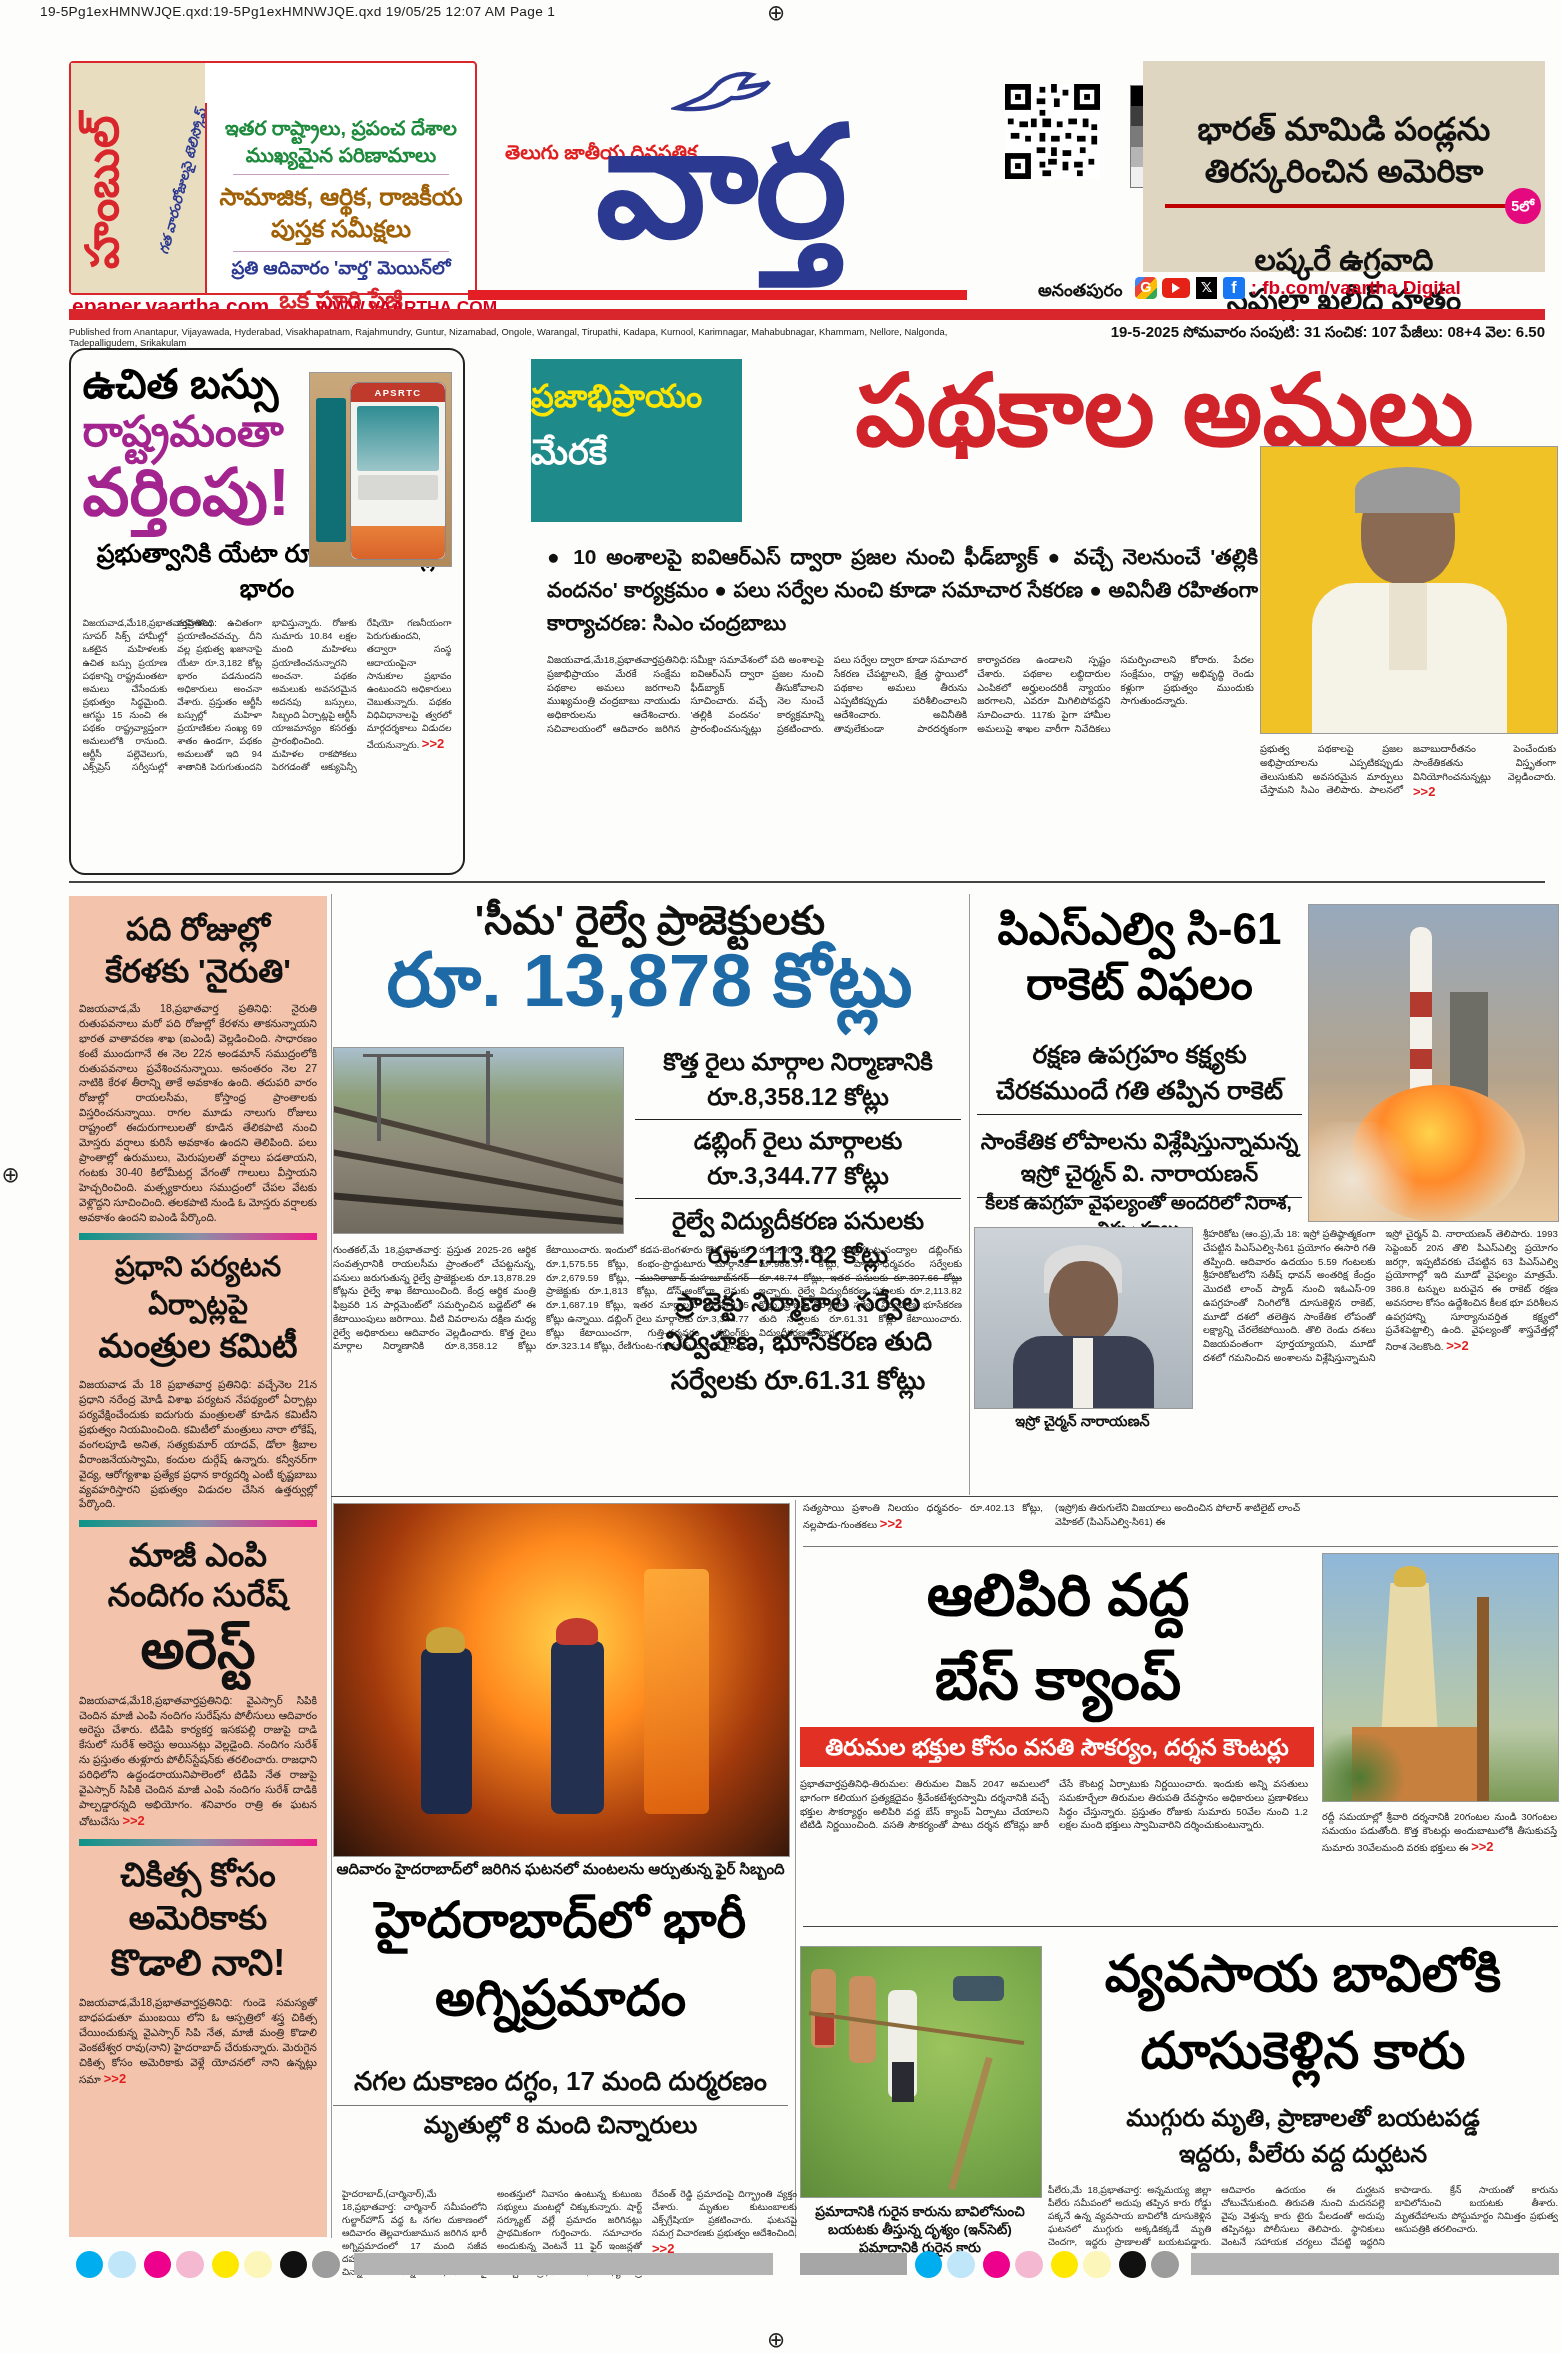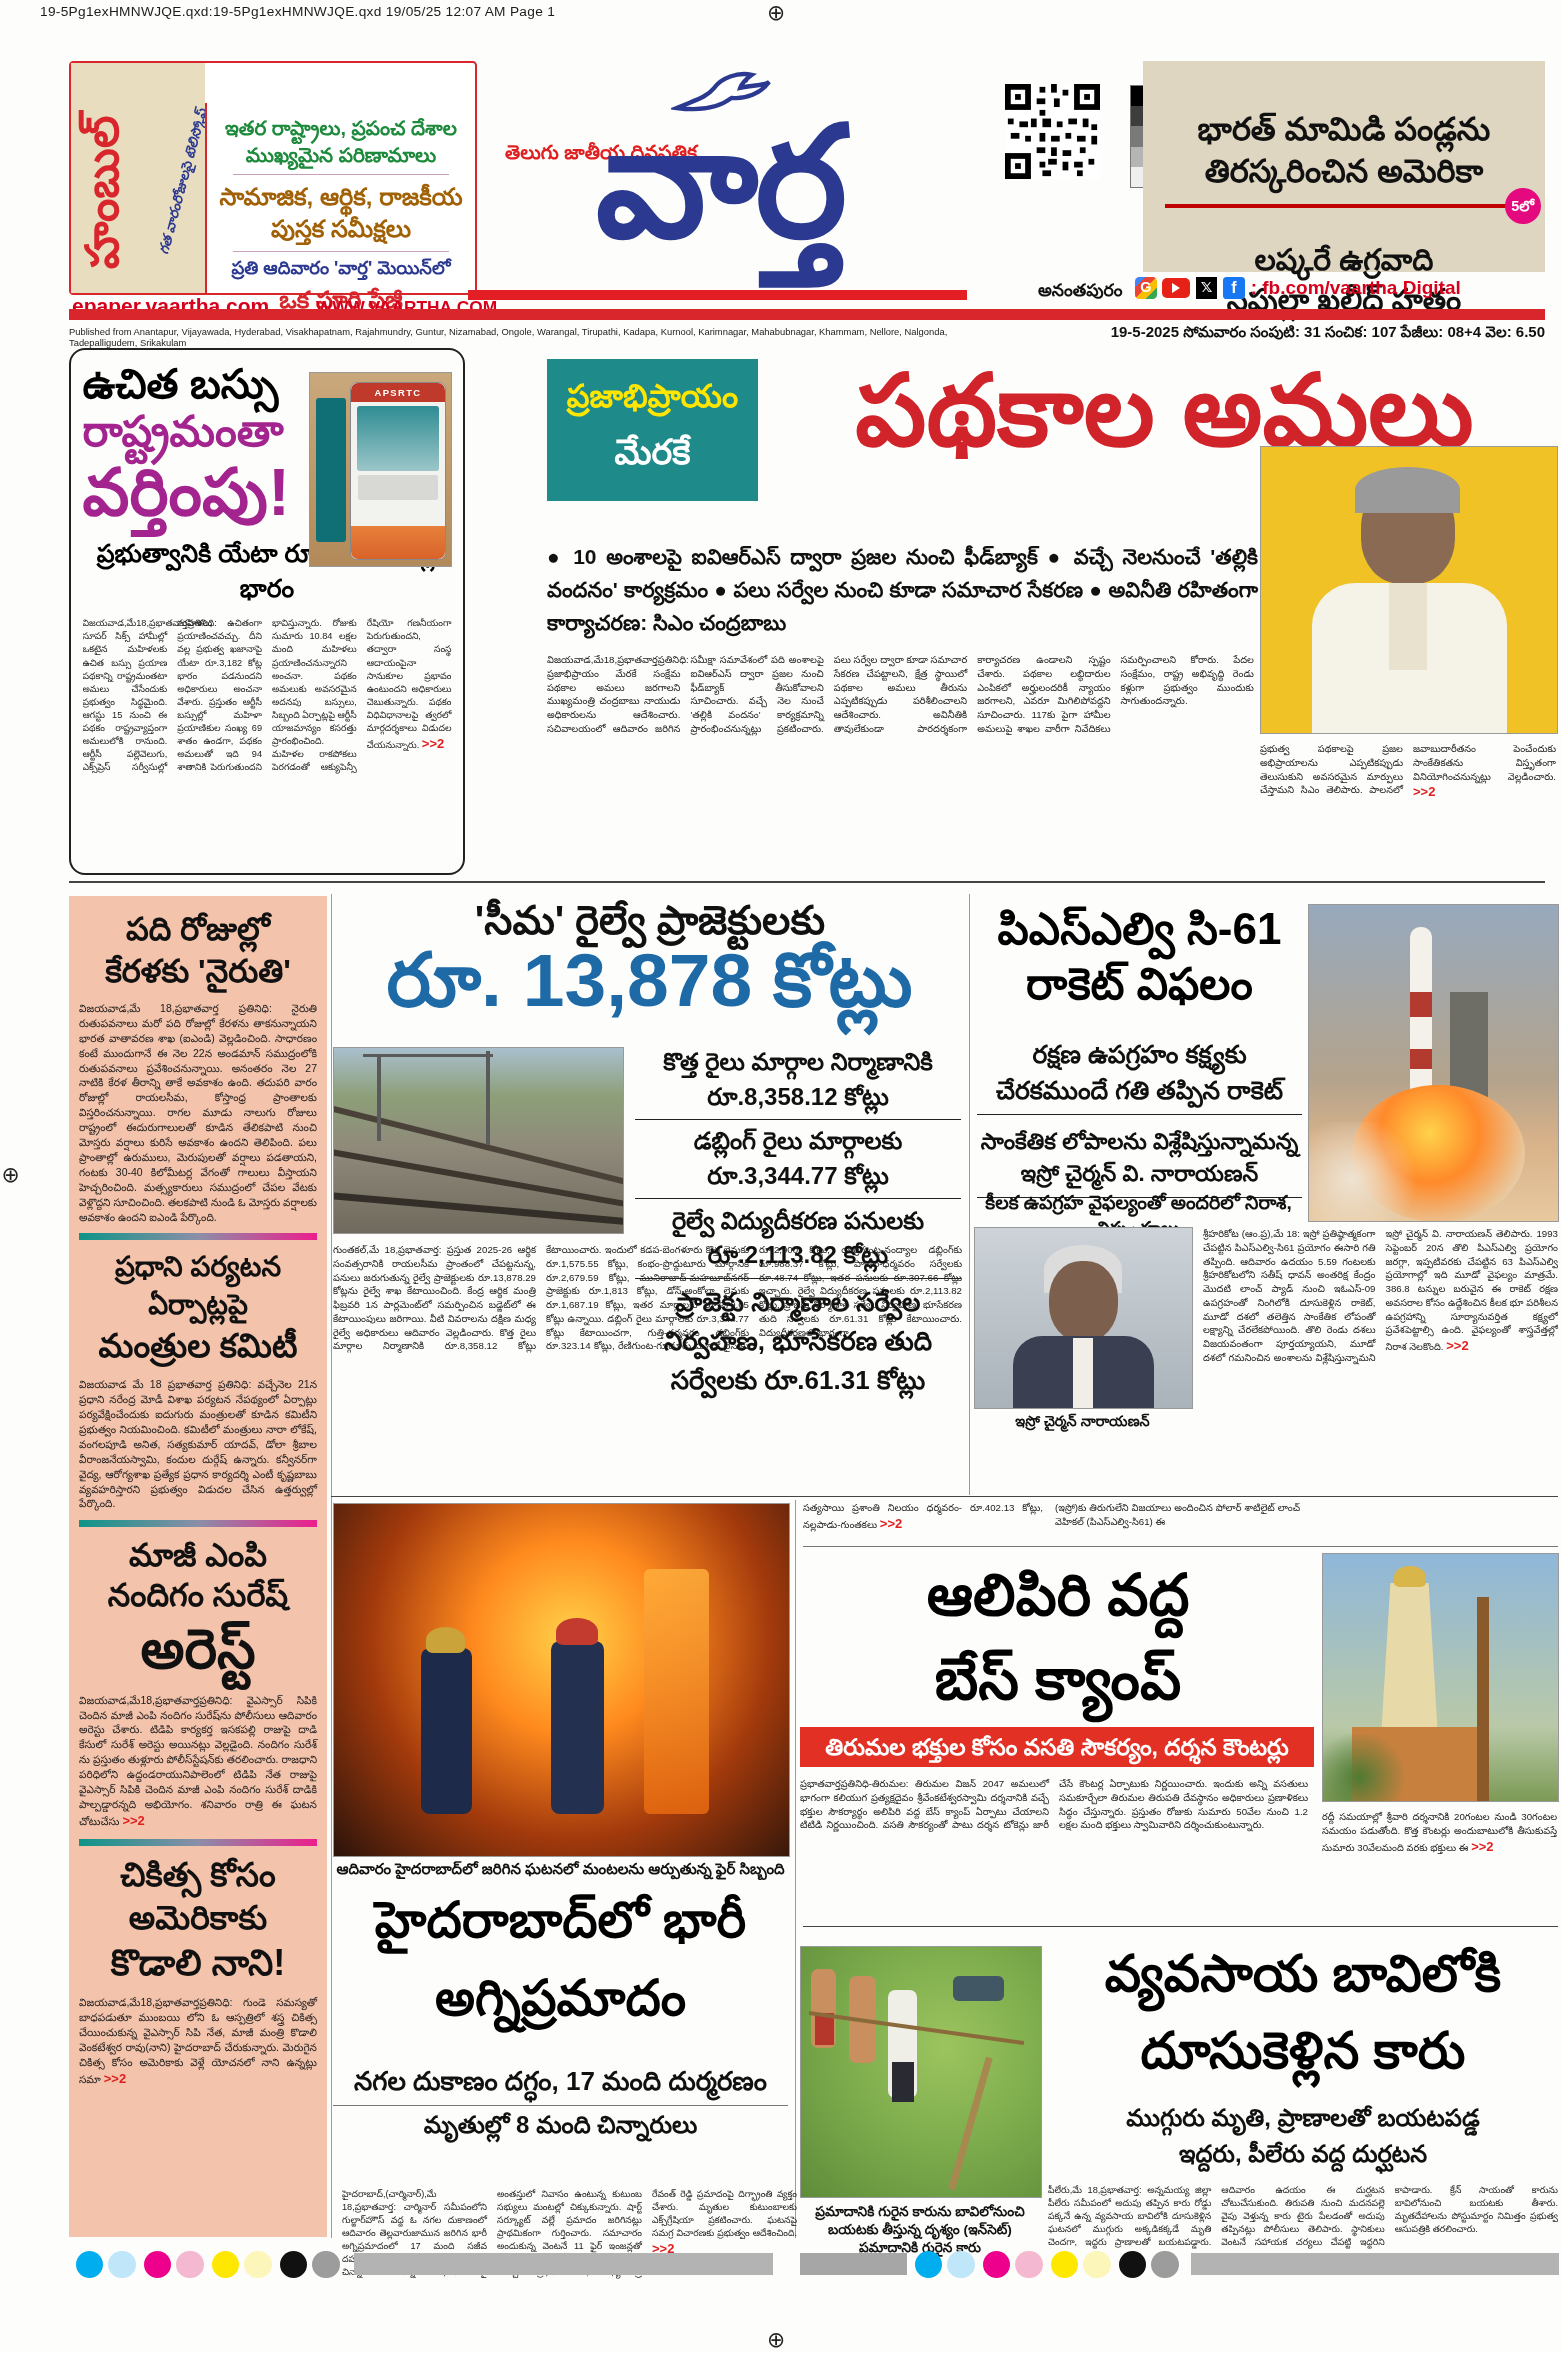--- a/index.html
+++ b/index.html
@@ -163,21 +163,21 @@
         <div style="margin:2.9px 7.2px;height:24.5px;background:#d8d8d4;border-radius:2.2px;"></div>
         <div style="position:absolute;bottom:0;left:0;right:0;height:33px;background:linear-gradient(180deg,#e7803a,#d8632a);border-radius:0 0 7.2px 7.2px;"></div>
       </div>
     </div>
     <div class="c b" style="margin-top:10px;font-size:25px;color:#000;">ప్రభుత్వానికి యేటా రూ. 3,182 కోట్ల భారం</div>
     <div class="body-txt" style="margin-top:8.7px;height:238px;column-count:4;font-size:9.2px;overflow:hidden;">
       <span>విజయవాడ,మే18,ప్రభాతవార్తప్రతినిధి: సూపర్ సిక్స్ హామీల్లో ఒకటైన మహిళలకు ఉచిత బస్సు ప్రయాణ పథకాన్ని రాష్ట్రమంతటా అమలు చేసేందుకు ప్రభుత్వం సిద్ధమైంది. ఆగస్టు 15 నుంచి ఈ పథకం రాష్ట్రవ్యాప్తంగా అమలులోకి రానుంది. ఆర్టీసీ పల్లెవెలుగు, ఎక్స్‌ప్రెస్ సర్వీసుల్లో మహిళలు ఉచితంగా ప్రయాణించవచ్చు. దీని వల్ల ప్రభుత్వ ఖజానాపై యేటా రూ.3,182 కోట్ల భారం పడనుందని అధికారులు అంచనా వేశారు. ప్రస్తుతం ఆర్టీసీ బస్సుల్లో మహిళా ప్రయాణికుల సంఖ్య 69 శాతం ఉండగా, పథకం అమలుతో ఇది 94 శాతానికి పెరుగుతుందని భావిస్తున్నారు. రోజుకు సుమారు 10.84 లక్షల మంది మహిళలు ప్రయాణించనున్నారని అంచనా. పథకం అమలుకు అవసరమైన అదనపు బస్సులు, సిబ్బంది ఏర్పాట్లపై ఆర్టీసీ యాజమాన్యం కసరత్తు ప్రారంభించింది. మహిళల రాకపోకలు పెరగడంతో ఆక్యుపెన్సీ రేషియో గణనీయంగా పెరుగుతుందని, తద్వారా సంస్థ ఆదాయంపైనా సానుకూల ప్రభావం ఉంటుందని అధికారులు చెబుతున్నారు. పథకం విధివిధానాలపై త్వరలో మార్గదర్శకాలు విడుదల చేయనున్నారు.</span> <span class="more">&gt;&gt;2</span>
     </div>
   </div>
 
-  <div class="abs kicker" style="left:547px;top:359px;width:211px;height:142px;text-align:center;padding-top:19px;box-sizing:border-box;">
+  <div class="abs kicker" style="left:531px;top:359px;width:211px;height:163px;padding-top:19px;box-sizing:border-box;">
     <div style="font-size:32px;font-weight:bold;color:#ffe600;">ప్రజాభిప్రాయం</div>
     <div style="font-size:35px;font-weight:bold;color:#ffffff;margin-top:10px;">మేరకే</div>
   </div>
   <div class="abs b" style="left:771px;top:345px;width:787px;font-size:100px;color:#d0242a;line-height:1.3;text-align:center;text-shadow:1.4px 1.4px 0 #fff,-1.4px -1.4px 0 #fff;">పథకాల అమలు</div>
   <div class="abs b j" style="left:547px;top:540px;width:711px;font-size:21px;line-height:1.58;color:#111;">●  10 అంశాలపై ఐవిఆర్ఎస్ ద్వారా ప్రజల నుంచి ఫీడ్‌బ్యాక్  ●  వచ్చే నెలనుంచే 'తల్లికి వందనం' కార్యక్రమం  ●  పలు సర్వేల నుంచి కూడా సమాచార సేకరణ  ●  అవినీతి రహితంగా కార్యాచరణ: సిఎం చంద్రబాబు</div>
   <div class="ph" style="left:1260px;top:446px;width:296px;height:286px;background:#f0c225;">
     <div style="position:absolute;left:100px;top:29px;width:94px;height:108px;border-radius:48% 48% 42% 42%;background:#8a6a52;"></div>
     <div style="position:absolute;left:94px;top:20px;width:105px;height:46px;border-radius:50% 50% 0 0;background:#9a9a9a;"></div>
     <div style="position:absolute;left:51px;top:136px;width:195px;height:152px;border-radius:43px 43px 0 0;background:#f5f2e8;"></div>
     <div style="position:absolute;left:128px;top:136px;width:38px;height:87px;background:#e9e2cf;"></div>

